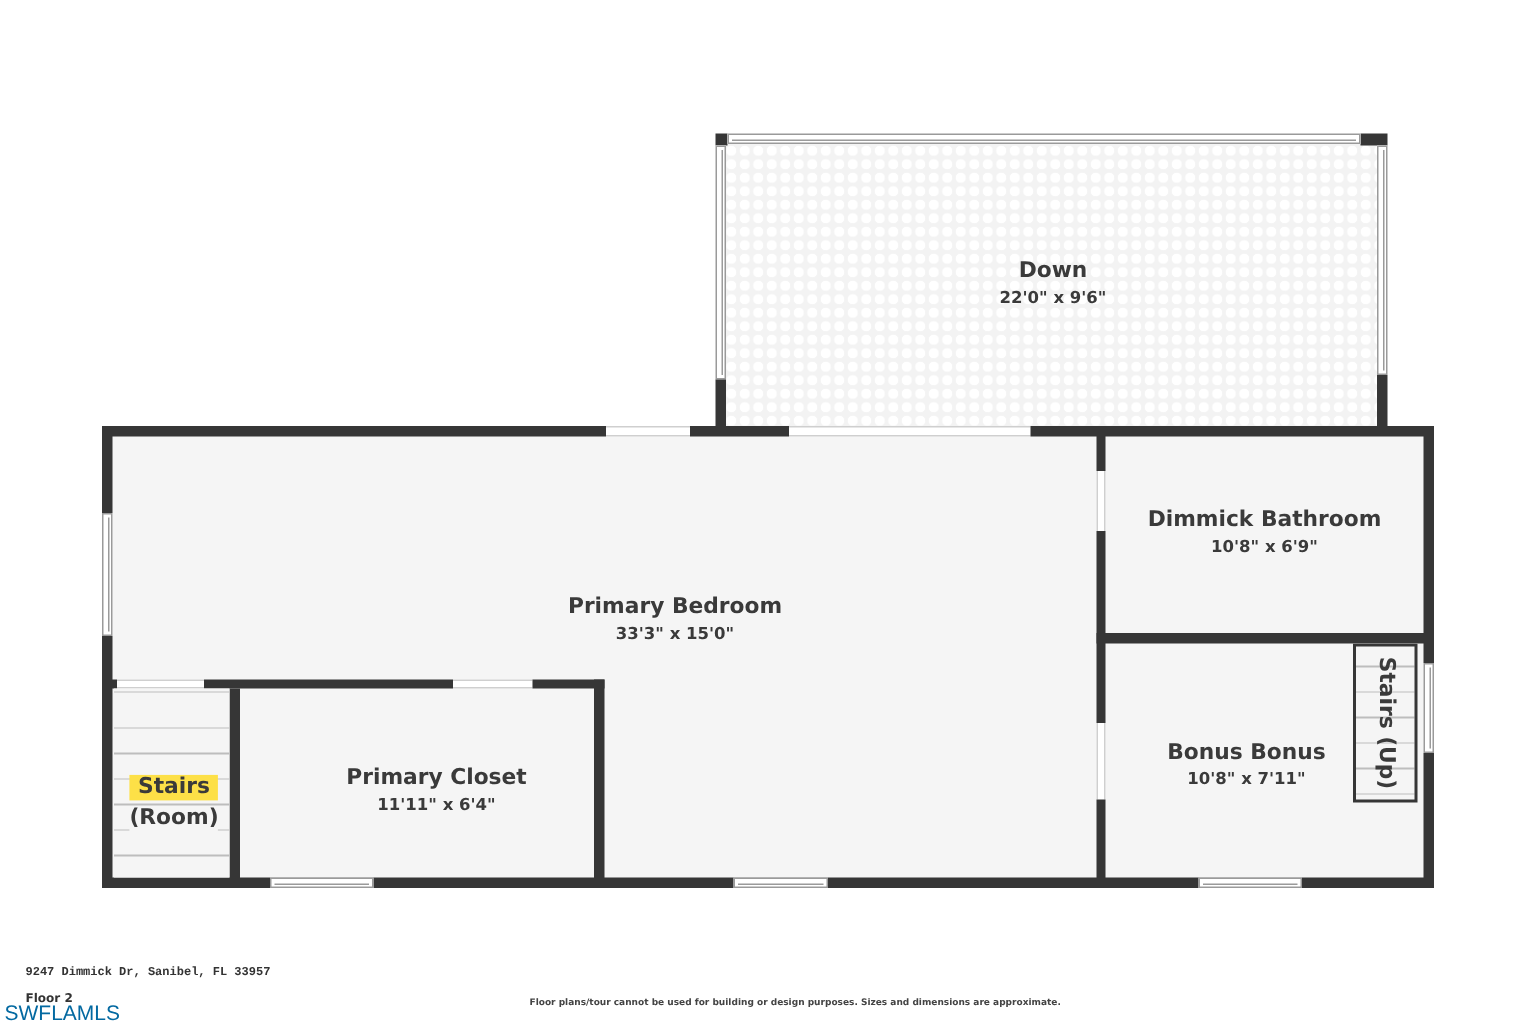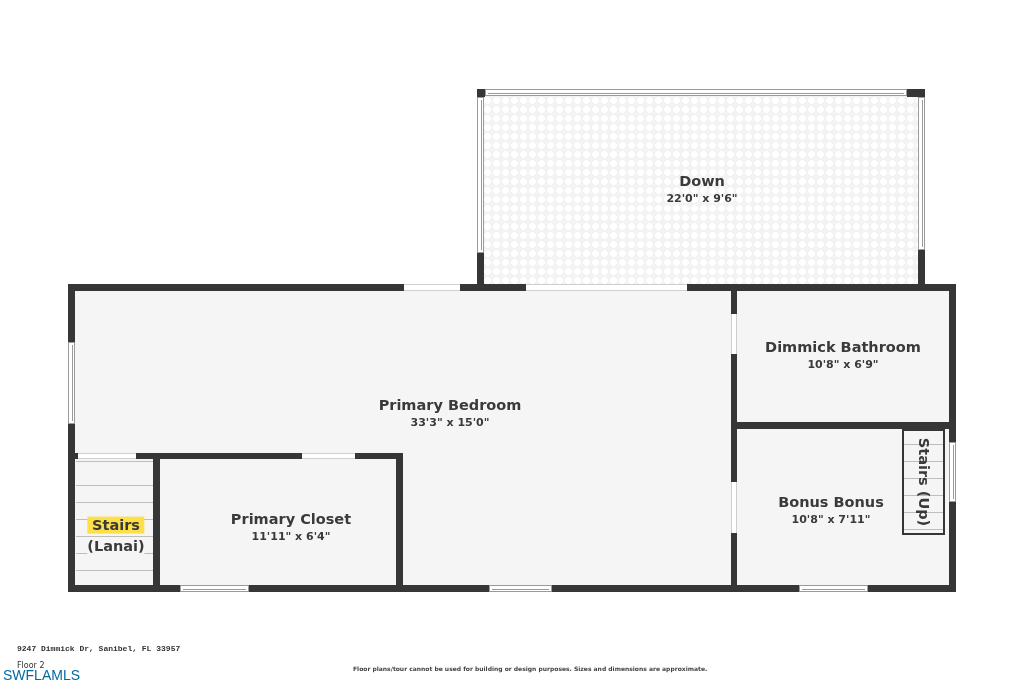--- a/index.html
+++ b/index.html
@@ -37,21 +37,21 @@
       background-color: #f5f5f5;
       background-image: repeating-linear-gradient(to bottom, transparent 0 16px, #bdbdbd 16px 17px);
       border: 2px solid #363636;
     }
     .vert-text {
       position: absolute; left: 50%; top: 50%;
       transform: translate(-50%, -50%) rotate(90deg);
       font-weight: bold; font-size: 14.5px; white-space: nowrap;
     }
     .footer-address { font-size: 8px; font-weight: bold; color: #333; }
-    .footer-floor { font-size: 8px; font-weight: normal; color: #333; }
+    .footer-floor { font-size: 8px; font-weight: bold; color: #333; }
     .footer-brand { font-size: 14px; color: #0369a1; letter-spacing: 0px; font-family: Liberation Sans, sans-serif; }
     .footer-disclaimer { font-size: 6px; font-weight: bold; color: #444; }
   </style>
 </head>
 <body>
 
 <div class="abs tile" style="left:482px; top:96px; width:440px; height:190px;"></div>
 
 <div class="abs wall" style="left:477px; top:89px; width:8px; height:8px;"></div>
 <div class="abs wall" style="left:907px; top:89px; width:18px; height:8px;"></div>
@@ -103,21 +103,21 @@
 <div class="abs opening" style="left:302px; top:453px; width:53px; height:6px;"></div>
 <div class="abs wall" style="left:355px; top:453px; width:48px; height:6px;"></div>
 
 <div class="abs wall" style="left:396px; top:453px; width:7px; height:139px;"></div>
 
 <div class="abs wall" style="left:153px; top:459px; width:7px; height:133px;"></div>
 
 <div class="abs stairs-lines" style="left:76px; top:459px; width:77px; height:126px; background-position: 0 10px;"></div>
 <div class="label" style="left:116px; top:536px;">
   <span class="room-name" style="background:#fde047;">Stairs</span>
-  <span class="room-name" style="background:#f5f5f5; margin-top:4px;">(Lanai)</span>
+  <span class="room-name" style="background:#f5f5f5; margin-top:4px;">(Room)</span>
 </div>
 
 <div class="abs stairs-lines-v" style="left:902px; top:429px; width:43px; height:106px; background-position: 0 14px;">
   <span class="vert-text">Stairs (Up)</span>
 </div>
 
 <div class="label" style="left:450px; top:413px;">
   <span class="room-name">Primary Bedroom</span>
   <span class="room-dim">33'3" x 15'0"</span>
 </div>

